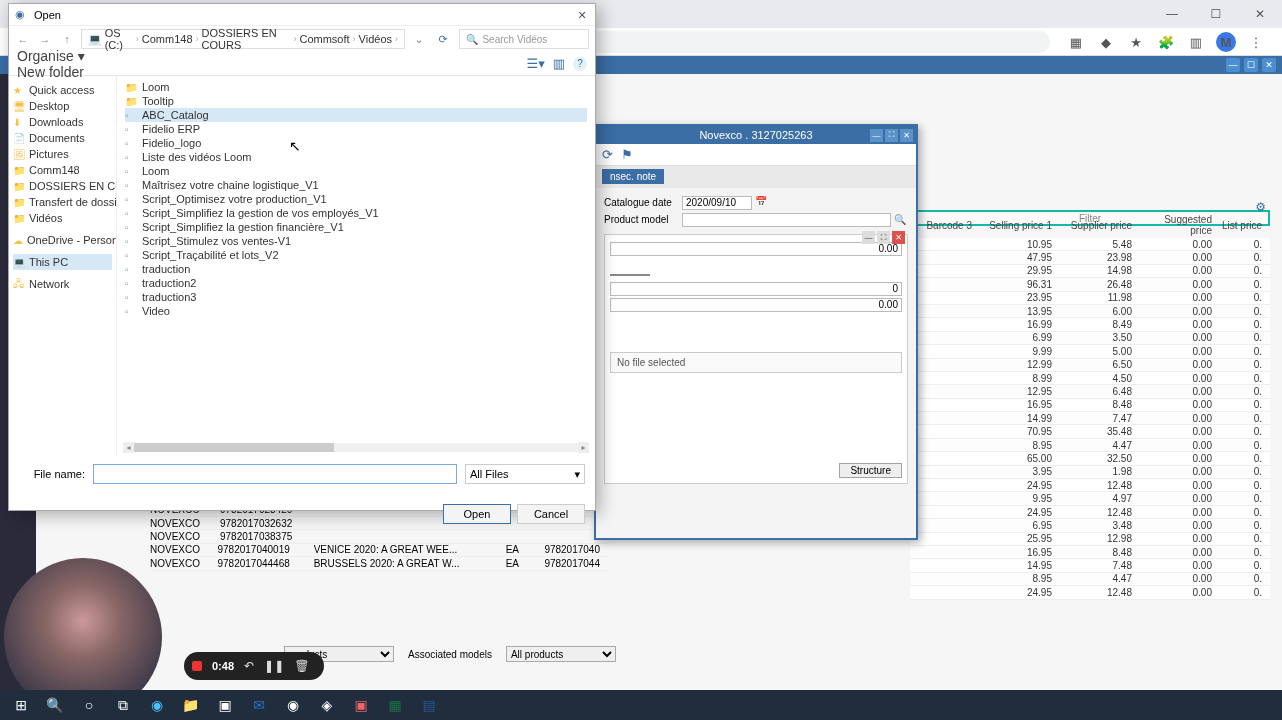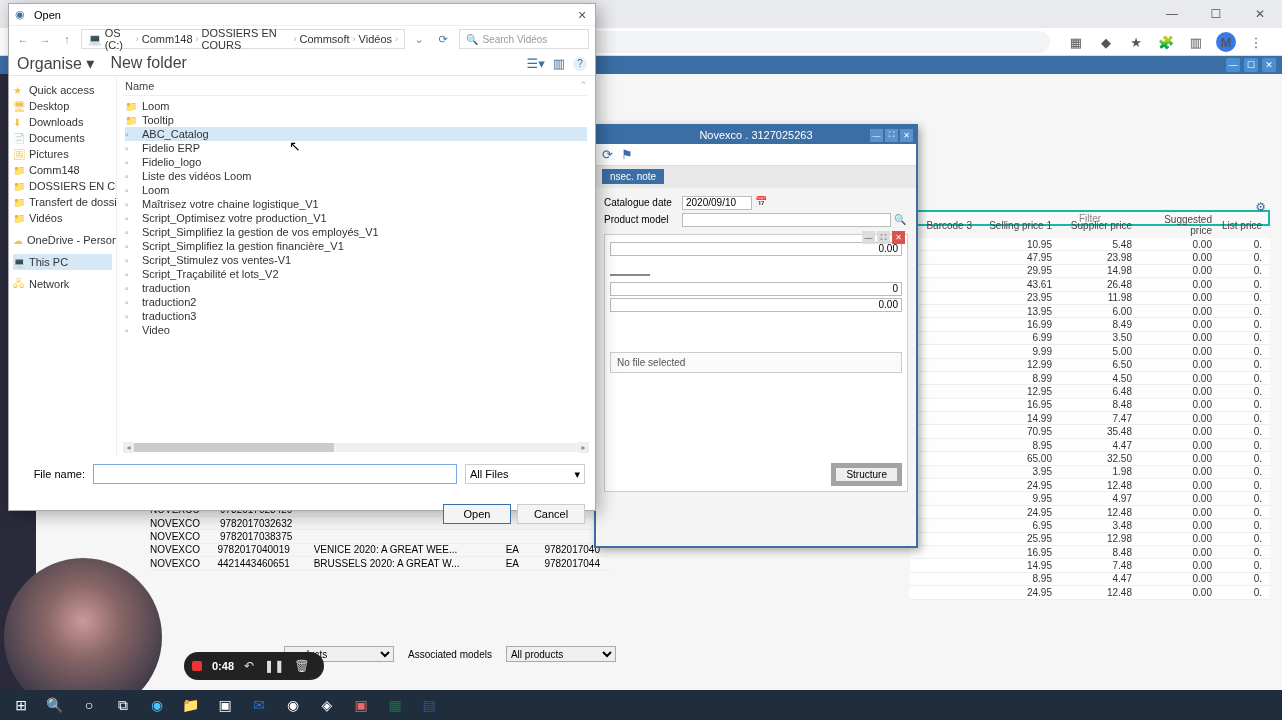--- a/index.html
+++ b/index.html
@@ -69,36 +69,36 @@
 .nx-date{width:70px;border:1px solid #bbb;background:#fff;height:14px;padding:0 3px;}
 .nx-cal{width:14px;height:14px;margin-left:3px;color:#3a6ea5;font-size:10px;}
 
 
 .nx-inner { margin-top:6px; border:1px solid #ccc; background:#fff; padding:5px; position:relative;}
 .nx-inner-controls { position:absolute; top:-4px; right:2px; display:flex; gap:2px;}
 .nx-inner-controls span{width:13px;height:13px;background:#ddd;color:#333;display:flex;align-items:center;justify-content:center;font-size:8px;}
 .nx-inner-controls .xx{background:#d9534f;color:#fff;}
 .nx-nofile{border:1px solid #ccc;background:#fafafa;padding:4px 6px;margin-top:40px;font-size:10px;color:#555;}
 .nx-bar{height:2px;background:#888;width:40px;margin:18px 0 6px 0;}
-.nx-struct-btn{float:right;border:5px solid #a3a3a3;background:#eee;padding:1px 10px;font-size:10px;margin-top:30px;}
+.nx-struct-btn{float:right;border:1px solid #a3a3a3;background:#eee;padding:1px 10px;font-size:10px;margin-top:30px;}
 
 
 .open-dialog { position:absolute; top:3px; left:8px; width:588px; height:508px; background:#fff; border:1px solid #aaa; box-shadow:4px 4px 16px rgba(0,0,0,0.3);}
 .open-title { height:22px; display:flex; align-items:center; padding:0 6px; font-size:11px; border-bottom:1px solid #eee;}
 .open-title .icn{width:14px;height:14px;margin-right:5px;color:#3a6ea5;}
 .open-close{ position:absolute; right:4px; top:2px; width:18px;height:18px;display:flex;align-items:center;justify-content:center;font-size:11px;color:#555;}
 .open-nav { height:26px; display:flex; align-items:center; padding:0 6px; font-size:11px; color:#555; gap:6px;}
 .open-nav .arrow{color:#888;width:16px;text-align:center;}
 .breadcrumb{flex:1;display:flex;align-items:center;gap:3px;border:1px solid #ddd;height:20px;padding:0 6px;}
 .breadcrumb span{color:#333;}
 .breadcrumb .sep{color:#aaa;font-size:9px;}
 .open-search{width:130px;height:20px;border:1px solid #ddd;padding:0 6px;font-size:10px;color:#999;display:flex;align-items:center;}
 .open-refresh{width:20px;text-align:center;color:#3a6ea5;}
 .open-toolbar{height:24px;display:flex;align-items:center;padding:0 8px;border-bottom:1px solid #e5e5e5;justify-content:space-between;}
-.open-toolbar .left{display:flex;gap:16px;font-size:16px;color:#444;}
+.open-toolbar .left{display:flex;font-size:14px;color:#444;flex-direction:column;}
 .open-toolbar .right{display:flex;gap:8px;align-items:center;}
 .open-toolbar .right span{color:#3a6ea5;font-size:13px;}
 .open-toolbar .right .help{color:#3a6ea5;background:#e6f0fb;border-radius:50%;width:14px;height:14px;font-size:10px;display:flex;align-items:center;justify-content:center;}
 .open-body{display:flex;height:380px;}
 .open-sidebar{width:108px;border-right:1px solid #eee;padding:6px 4px;font-size:11px;overflow:hidden;}
 .open-sidebar .item{display:flex;align-items:center;height:16px;gap:4px;color:#333;white-space:nowrap;}
 .open-sidebar .item .icn{width:12px;font-size:10px;color:#f8c146;}
 .open-sidebar .item.sel{background:#d6e8f6;}
 .open-files{flex:1;padding:4px 8px;font-size:11px;position:relative;}
 .open-files-head{font-size:11px;color:#444;border-bottom:1px solid #eee;padding-bottom:3px;margin-bottom:3px;display:flex;justify-content:space-between;}
@@ -216,21 +216,21 @@
       </div>
       <div class="grid-row">
         <div class="col-b3"></div>
         <div class="col-sp1">29.95</div>
         <div class="col-sup">14.98</div>
         <div class="col-sug">0.00</div>
         <div class="col-list">0.</div>
       </div>
       <div class="grid-row">
         <div class="col-b3"></div>
-        <div class="col-sp1">43.61</div>
+        <div class="col-sp1">96.31</div>
         <div class="col-sup">26.48</div>
         <div class="col-sug">0.00</div>
         <div class="col-list">0.</div>
       </div>
       <div class="grid-row">
         <div class="col-b3"></div>
         <div class="col-sp1">23.95</div>
         <div class="col-sup">11.98</div>
         <div class="col-sug">0.00</div>
         <div class="col-list">0.</div>
@@ -444,21 +444,21 @@
     </div>
     <div class="lower-row">
       <div class="lr-sup">NOVEXCO</div>
       <div class="lr-upc">9782017040019</div>
       <div class="lr-desc">VENICE 2020: A GREAT WEE...</div>
       <div class="lr-ea">EA</div>
       <div>9782017040</div>
     </div>
     <div class="lower-row">
       <div class="lr-sup">NOVEXCO</div>
-      <div class="lr-upc">4421443460651</div>
+      <div class="lr-upc">9782017044468</div>
       <div class="lr-desc">BRUSSELS 2020: A GREAT W...</div>
       <div class="lr-ea">EA</div>
       <div>9782017044</div>
     </div>
   </div>
 
 <div class="bottom-form">
   <div class="form-row">
     <div class="form-lbl">Inv. factor</div>
     <div class="form-val">1.00</div>
@@ -634,24 +634,20 @@
           <span class="icn">💻</span>
           <span>This PC</span>
         </div>
         <div style="height: 6px;"></div>
         <div class="item">
           <span class="icn">🖧</span>
           <span>Network</span>
         </div>
       </div>
     <div class="open-files">
-      <div class="open-files-head">
-        <span>Name</span>
-        <span class="sort">⌃</span>
-      </div>
       <div id="file-list">
           <div class="file-item folder">
             <span class="fi">📁</span>
             <span>Loom</span>
           </div>
           <div class="file-item folder">
             <span class="fi">📁</span>
             <span>Tooltip</span>
           </div>
           <div class="file-item file hl">

